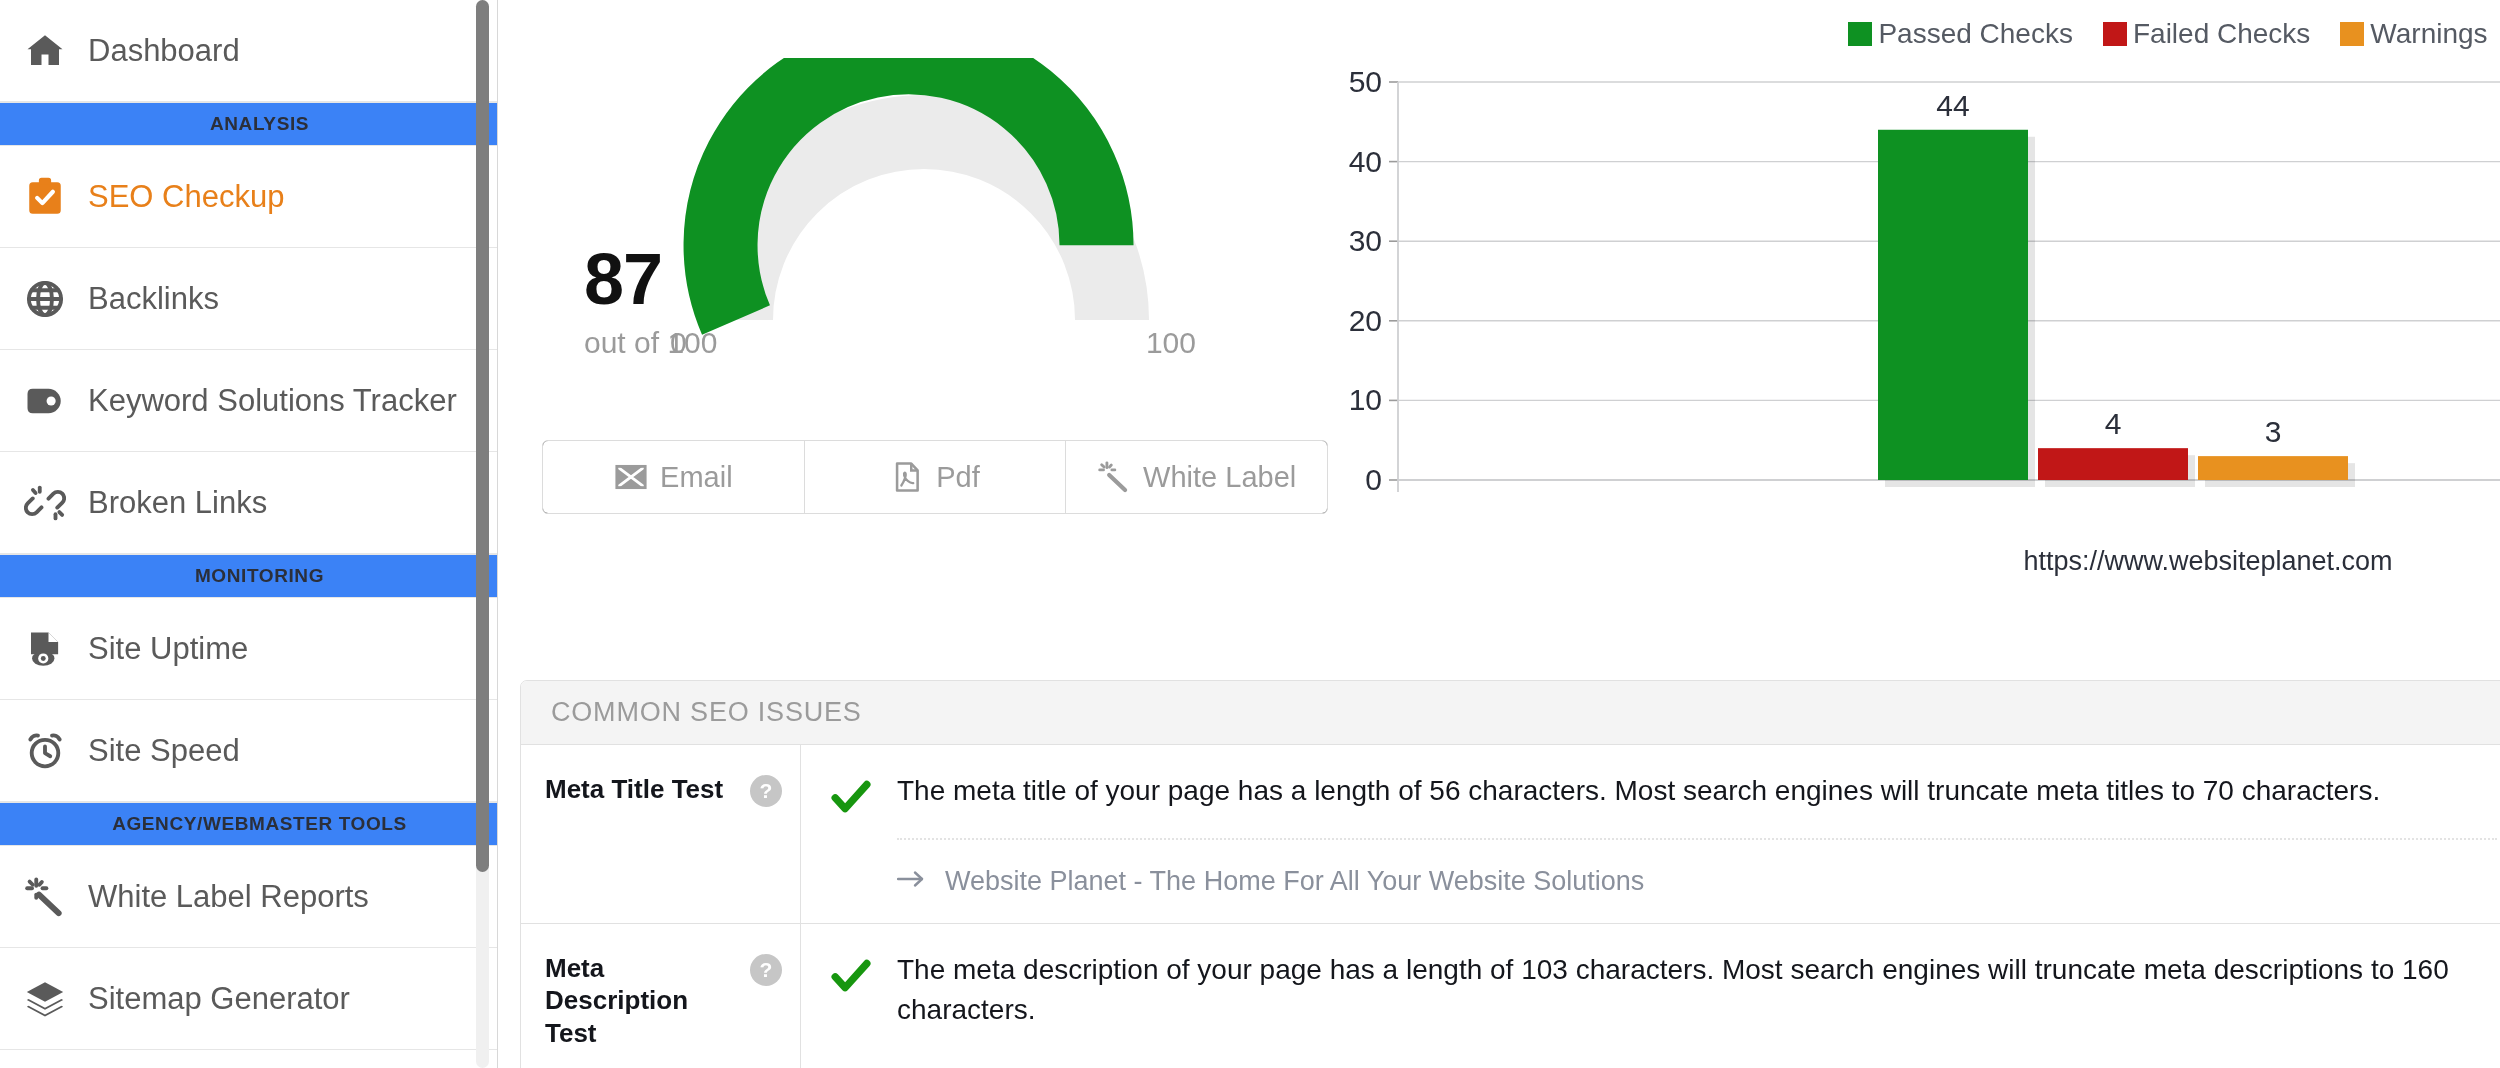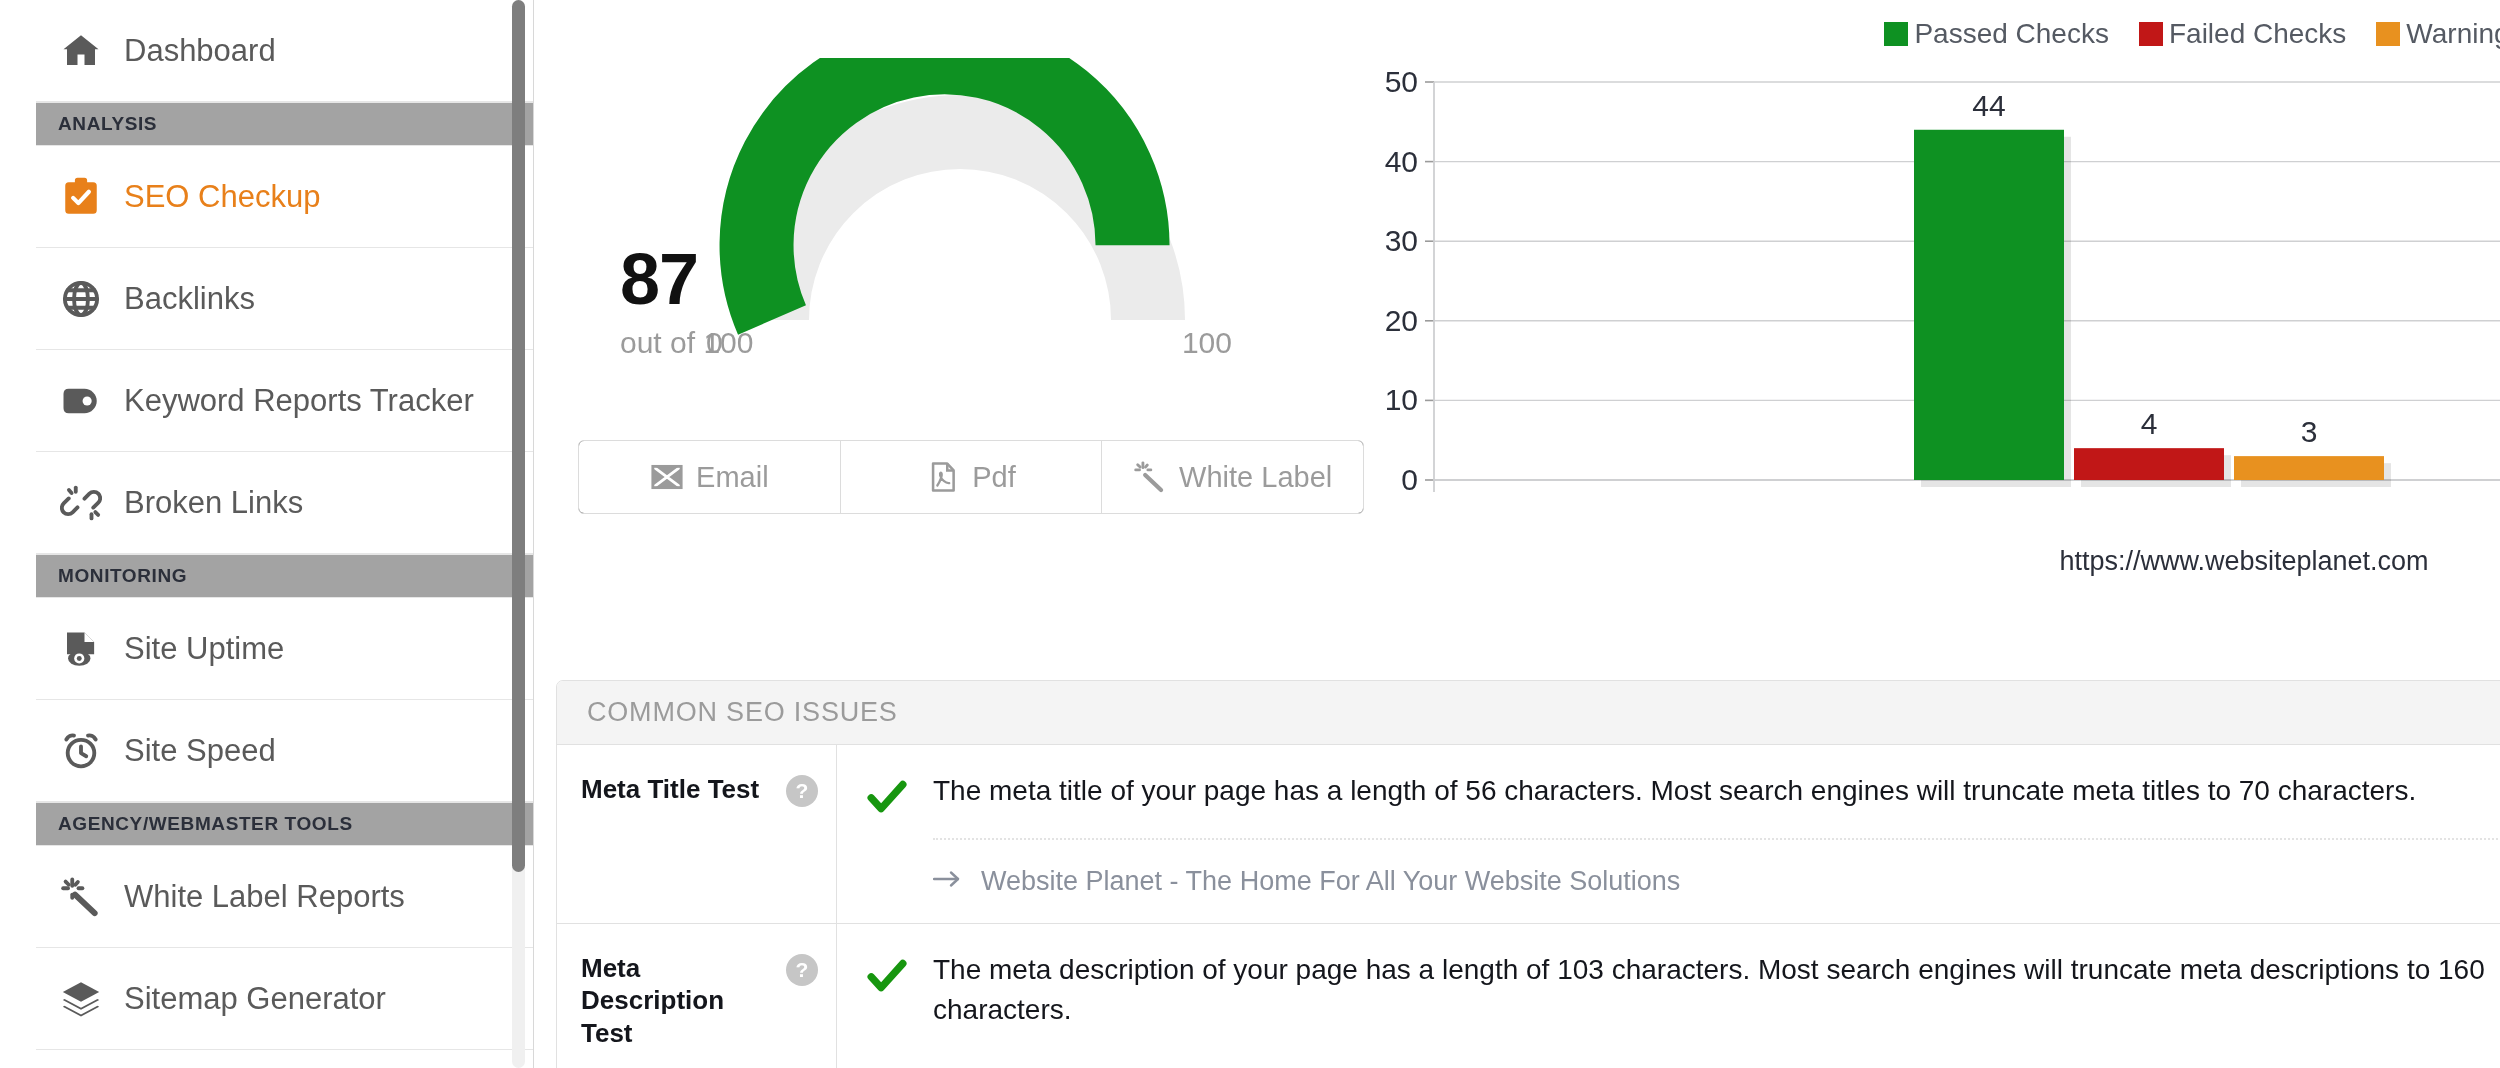--- a/index.html
+++ b/index.html
@@ -3,21 +3,21 @@
 <meta charset="utf-8">
 <style>
   * { box-sizing: border-box; margin: 0; padding: 0; }
   html, body {
     width: 2500px; height: 1068px;
     background: #ffffff;
     font-family: "Liberation Sans", sans-serif;
     overflow: hidden;
   }
 
-  .app { display: flex; width: 2500px; height: 1068px; position: relative; padding-left: 36px; }
+  .app { display: flex; width: 2500px; height: 1068px; position: relative; }
 
   
   .sidebar {
     width: 498px; height: 1068px;
     background: #ffffff;
     border-right: 1px solid #d8d8d8;
     position: relative;
     overflow: hidden;
     flex: 0 0 498px;
   }
@@ -37,29 +37,30 @@
     display: flex; align-items: center; justify-content: center;
     flex: 0 0 46px;
   }
   .nav-item .ico svg { display:block; }
   .nav-item.active { color: #e8801a; }
   .nav-item.active .ico svg { fill: #e8801a; stroke: #e8801a; }
   .nav-item .label { white-space: nowrap; }
 
   .nav-section {
     height: 44px;
-    background: #a3a3a3;
+    background: #3b82f6;
     border-top: 1px solid #e6e6e6;
     border-bottom: 1px solid #e6e6e6;
     display: flex; align-items: center;
     padding-left: 22px;
     font-size: 19px;
     font-weight: bold;
     letter-spacing: 0.6px;
     color: #2b2f3a;
+    justify-content: center;
   }
 
   .sb-track {
     position: absolute; top: 0; right: 8px;
     width: 13px; height: 1068px;
     background: #f0f0f0;
     border-radius: 7px;
   }
   .sb-thumb {
     position: absolute; top: 0; right: 8px;
@@ -294,21 +295,21 @@
           </span>
           <span class="label">Backlinks</span>
         </div>
         <div class="nav-item">
           <span class="ico">
             <svg width="42" height="42" viewBox="0 0 24 24">
               <path d="M2 8 C2 6 3 5 5 5 L14 5 C17.8 5 21 8.2 21 12 C21 15.8 17.8 19 14 19 L5 19 C3 19 2 18 2 16 Z" fill="#5a5a5a"></path>
               <circle cx="15.5" cy="12" r="2.6" fill="#fff"></circle>
             </svg>
           </span>
-          <span class="label">Keyword Reports Tracker</span>
+          <span class="label">Keyword Solutions Tracker</span>
         </div>
         <div class="nav-item">
           <span class="ico">
             <svg width="42" height="42" viewBox="0 0 24 24">
               <path d="M10 14.5 L7.2 17.3 A3.6 3.6 0 0 1 2.1 12.2 L5 9.4" stroke="#5a5a5a" stroke-width="2.2" fill="none" stroke-linecap="round" stroke-linejoin="round"></path>
               <path d="M14 9.5 L16.8 6.7 A3.6 3.6 0 0 1 21.9 11.8 L19 14.6" stroke="#5a5a5a" stroke-width="2.2" fill="none" stroke-linecap="round" stroke-linejoin="round"></path>
               <line x1="9" y1="3.2" x2="9" y2="5.6" stroke="#5a5a5a" stroke-width="2.2" fill="none" stroke-linecap="round" stroke-linejoin="round"></line>
               <line x1="5.1" y1="4.6" x2="6.6" y2="6.3" stroke="#5a5a5a" stroke-width="2.2" fill="none" stroke-linecap="round" stroke-linejoin="round"></line>
               <line x1="18" y1="18.4" x2="18" y2="20.8" stroke="#5a5a5a" stroke-width="2.2" fill="none" stroke-linecap="round" stroke-linejoin="round"></line>
               <line x1="20.2" y1="17.2" x2="21.8" y2="18.8" stroke="#5a5a5a" stroke-width="2.2" fill="none" stroke-linecap="round" stroke-linejoin="round"></line>

